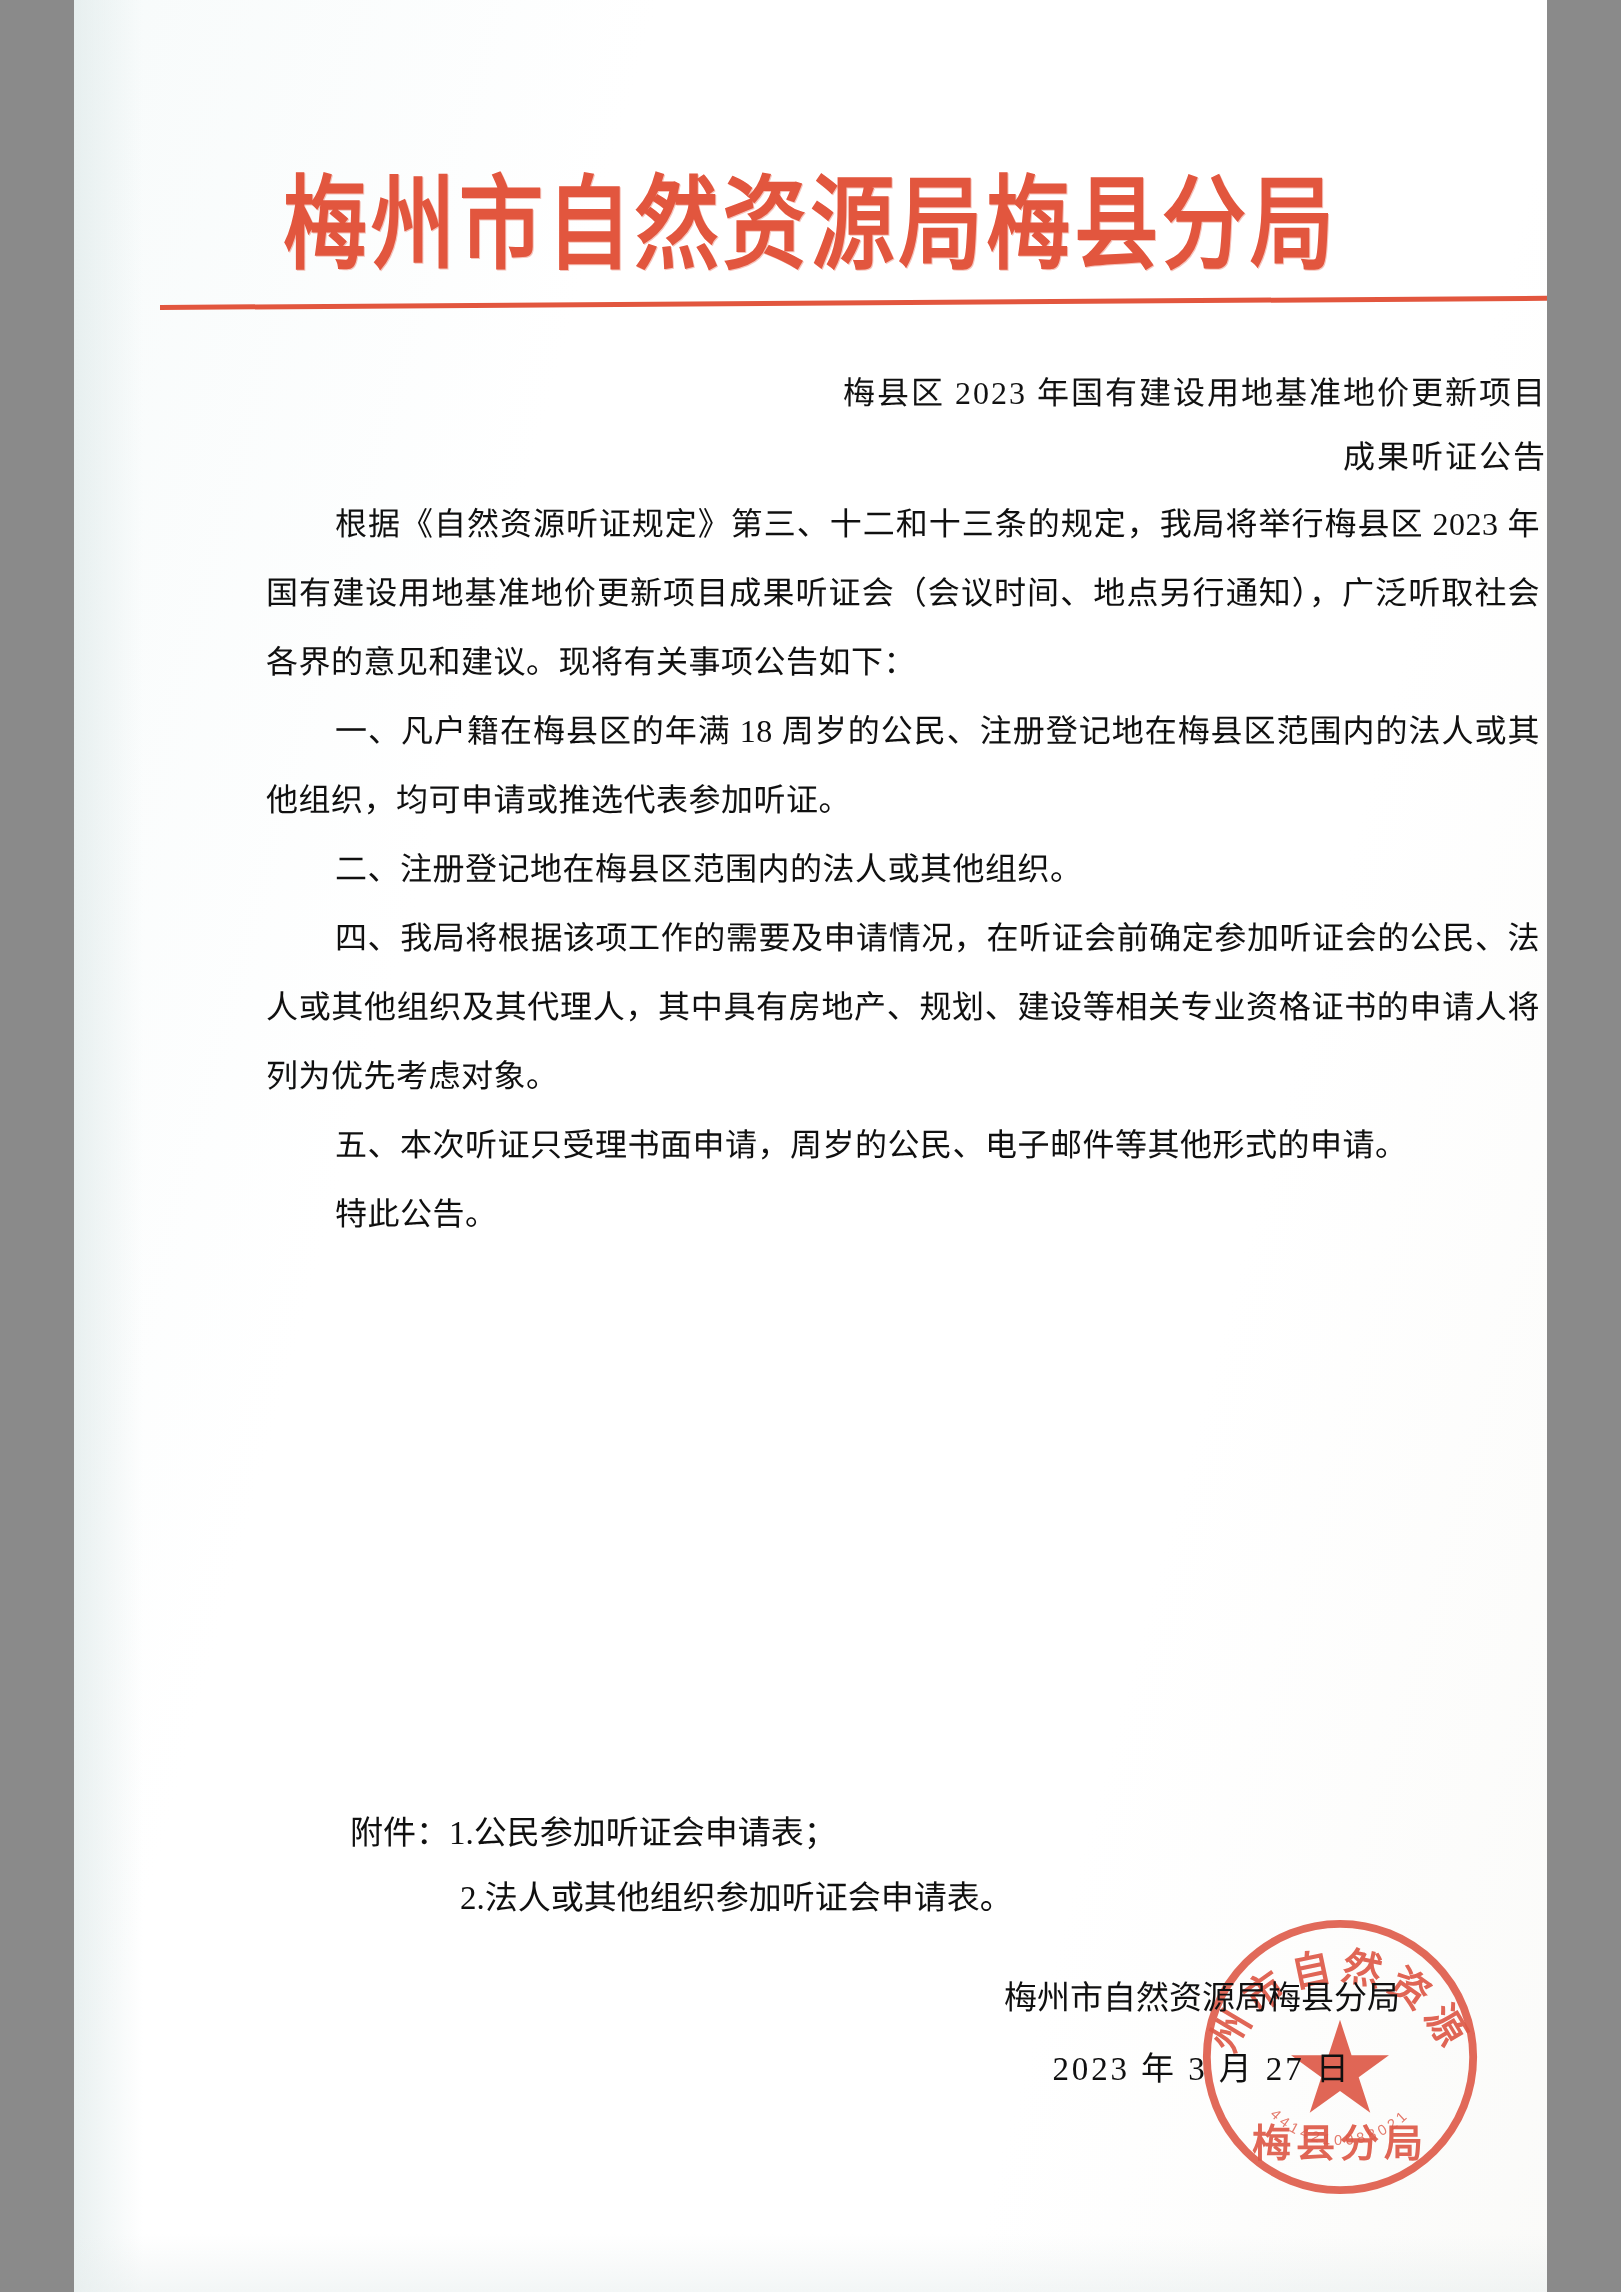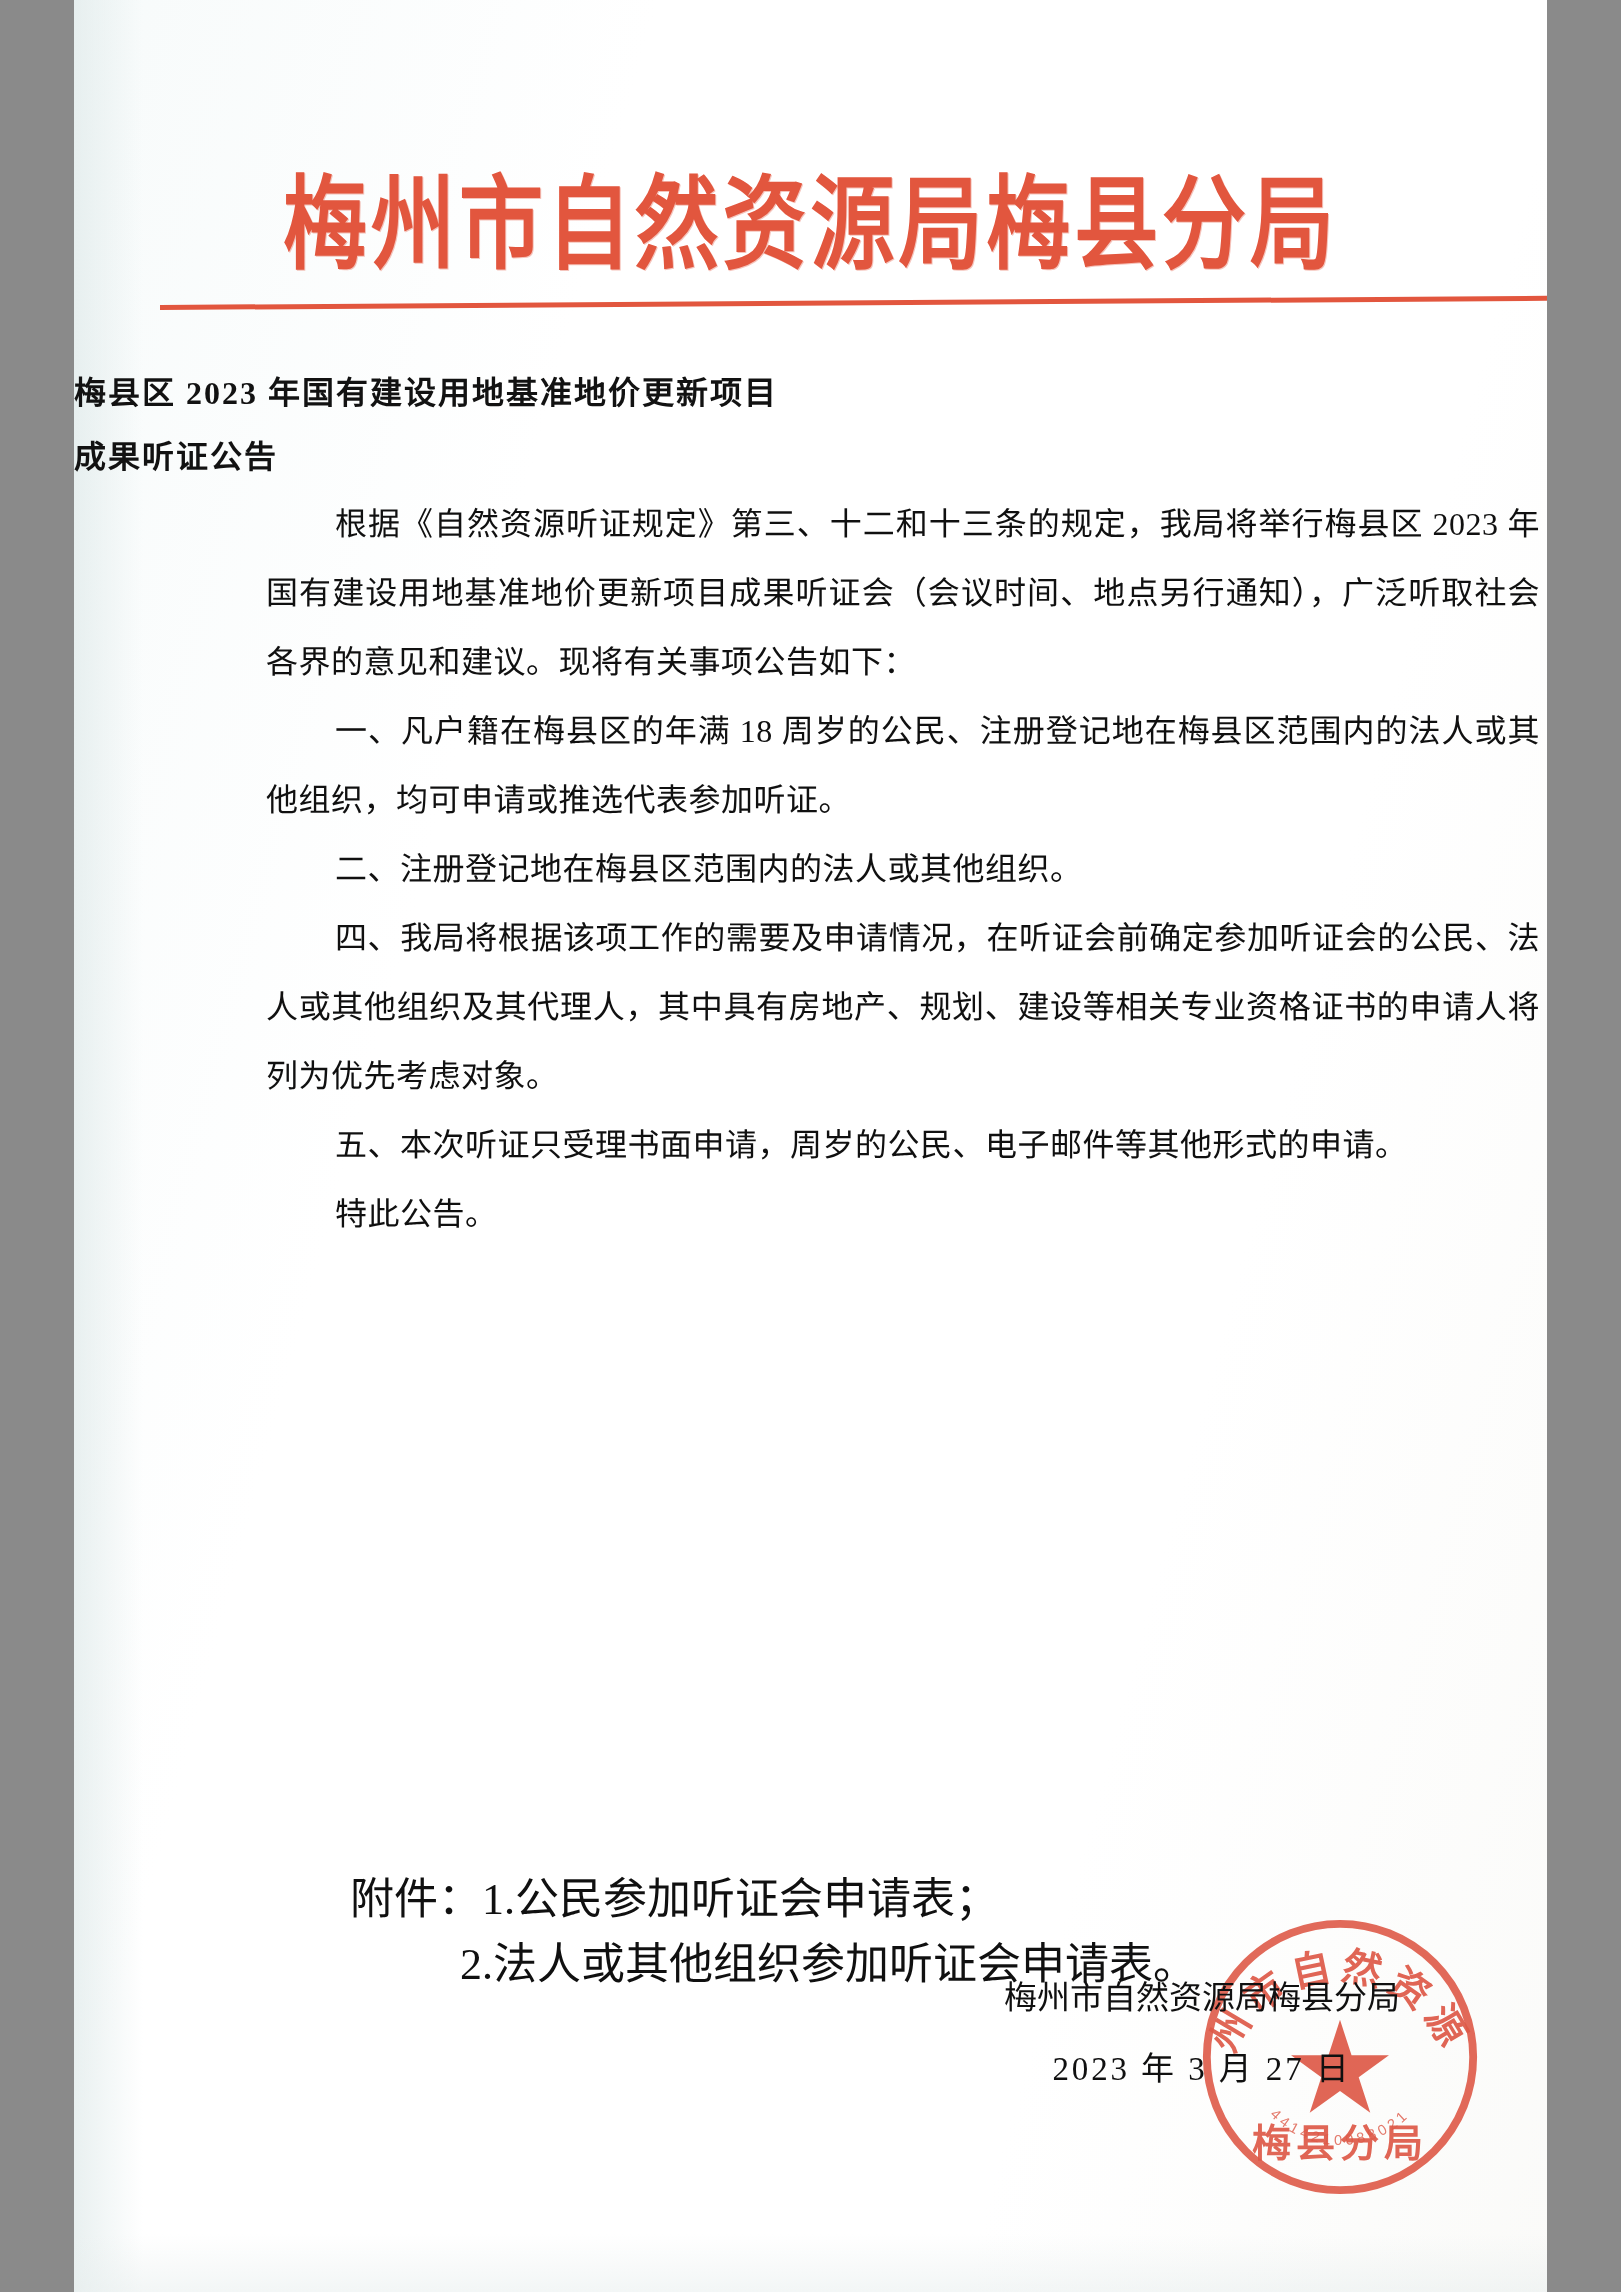--- a/index.html
+++ b/index.html
@@ -66,23 +66,23 @@
     background: #e2563e;
     transform: rotate(-0.38deg);
     transform-origin: left center;
   }
 
   
   .doc-title {
     position: absolute;
     left: 0; right: 0;
     top: 361px;
-    text-align: left;
-    font-family: "Liberation Serif", "DejaVu Serif", serif;
-    font-weight: bold;
+    text-align: right;
+    font-family: "Liberation Serif", "DejaVu Serif", serif;
+    font-weight: normal;
     font-size: 32px;
     line-height: 64px;
     letter-spacing: 2px;
     color: #121212;
   }
   .doc-title .line { display: block; }
 
   
   .body-copy {
     position: absolute;
@@ -99,23 +99,23 @@
   }
   .body-copy p {
     margin: 0 0 0 0;
     text-indent: 69px;
   }
 
   
   .attachments {
     position: absolute;
     left: 276px;
-    top: 1867px;
-    font-family: "Liberation Serif", "DejaVu Serif", serif;
-    font-size: 44px;
+    top: 1801px;
+    font-family: "Liberation Serif", "DejaVu Serif", serif;
+    font-size: 33px;
     line-height: 65px;
     color: #101010;
   }
   .attachments .att-line { display: block; white-space: nowrap; }
   .attachments .att-line.indented { padding-left: 110px; }
 
   
   .signature {
     position: absolute;
     right: 147px;

